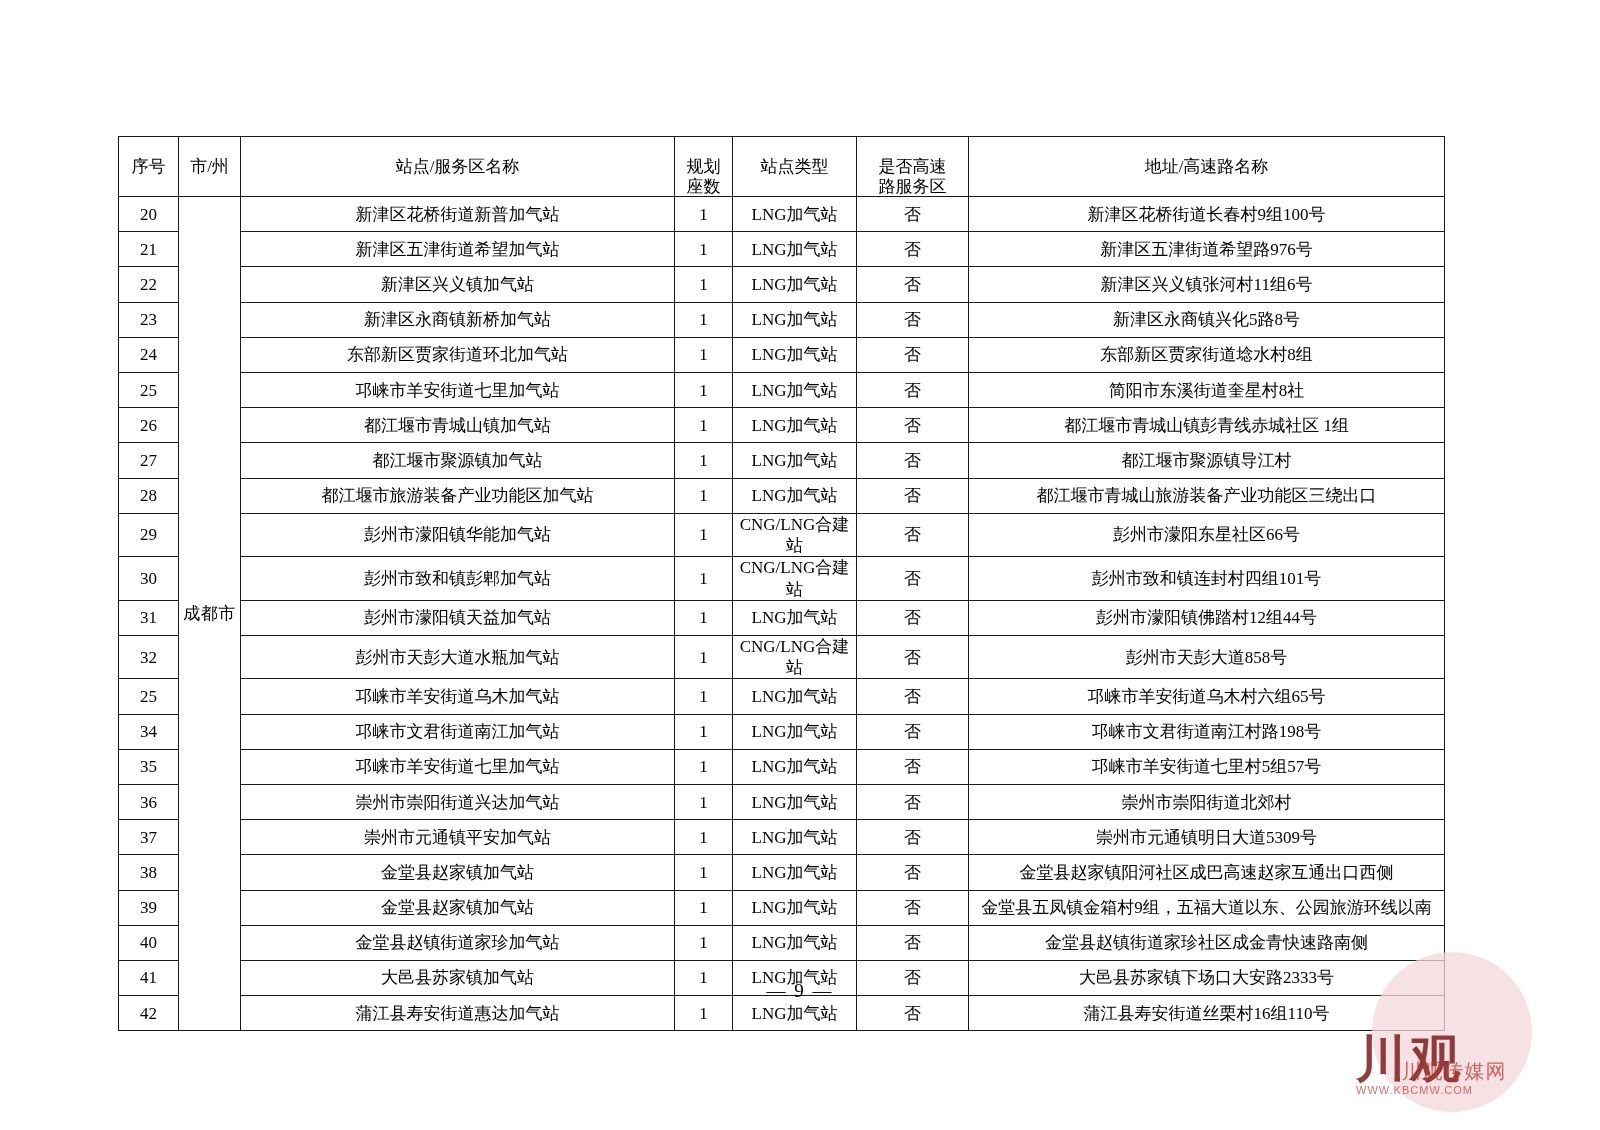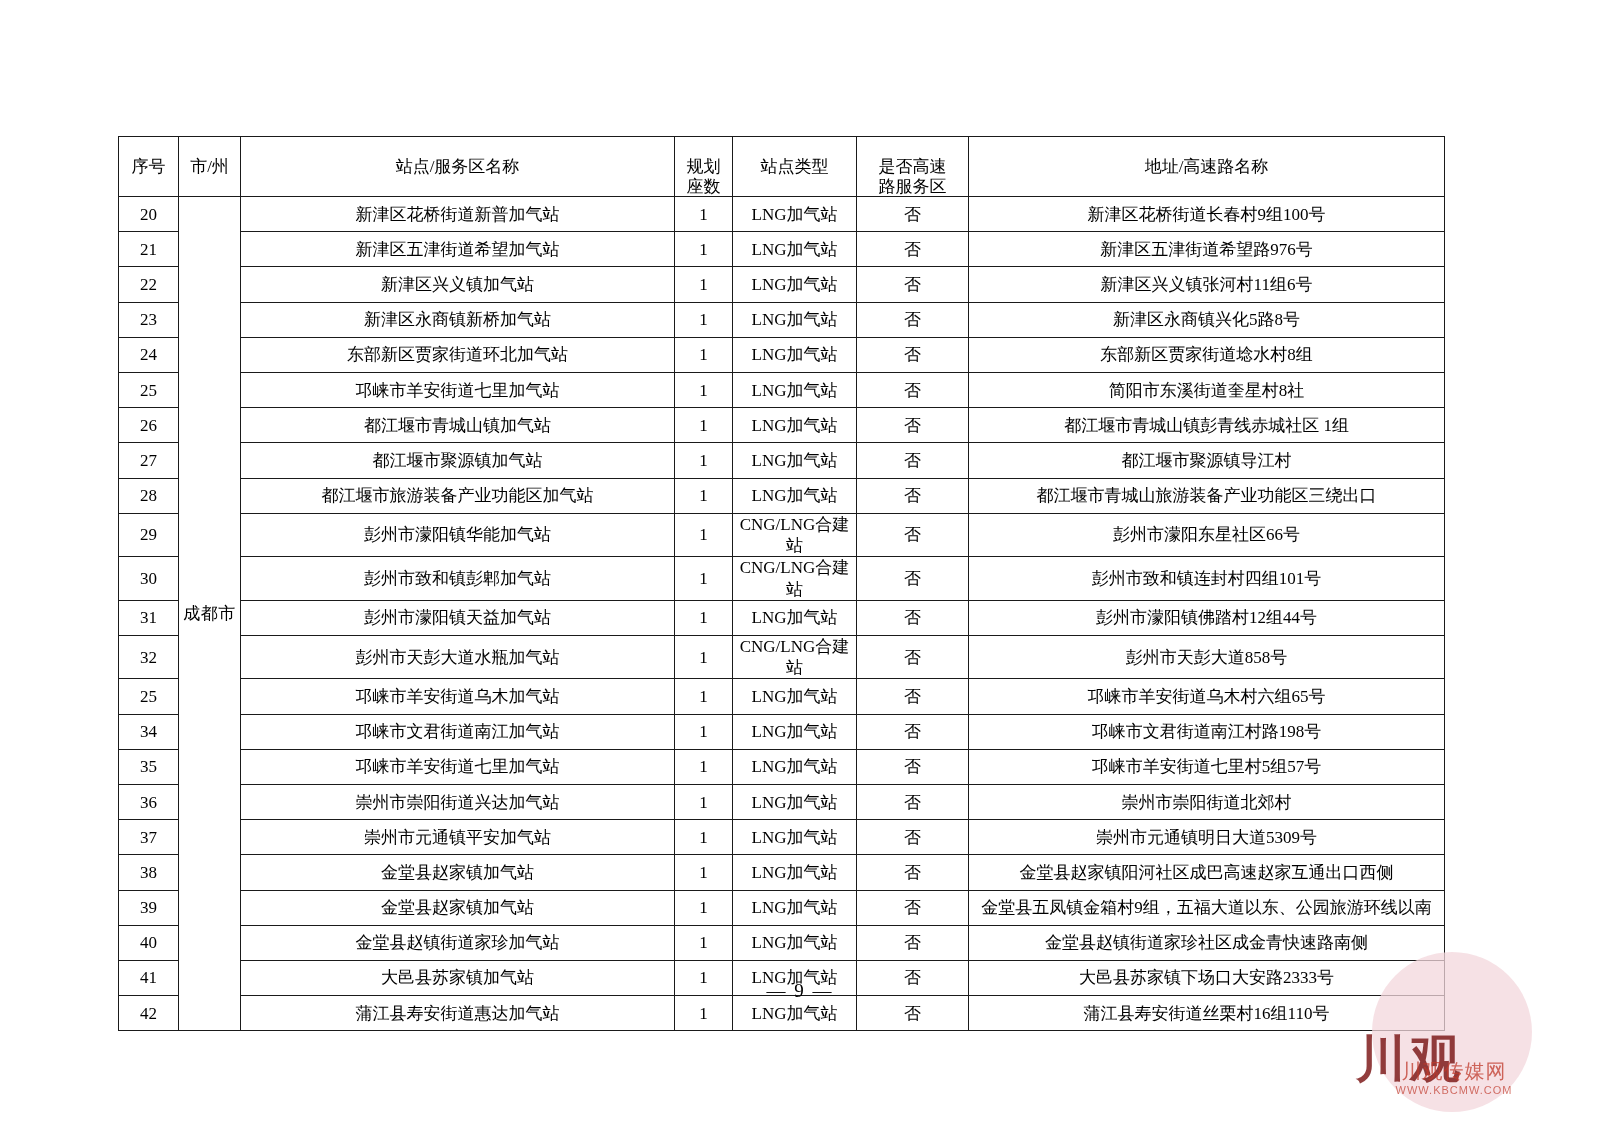--- a/index.html
+++ b/index.html
@@ -125,21 +125,20 @@
     font-size: 20px;
     color: #c0392b;
     opacity: 0.75;
     letter-spacing: 1px;
   }
   .wm-url {
     position: absolute;
     left: 0;
     top: 132px;
     width: 196px;
-    text-align: center;
     font-size: 11px;
     color: #c0392b;
     opacity: 0.7;
     letter-spacing: 1px;
     font-family: "Liberation Sans", sans-serif;
   }
 </style>
 </head>
 <body>
 

